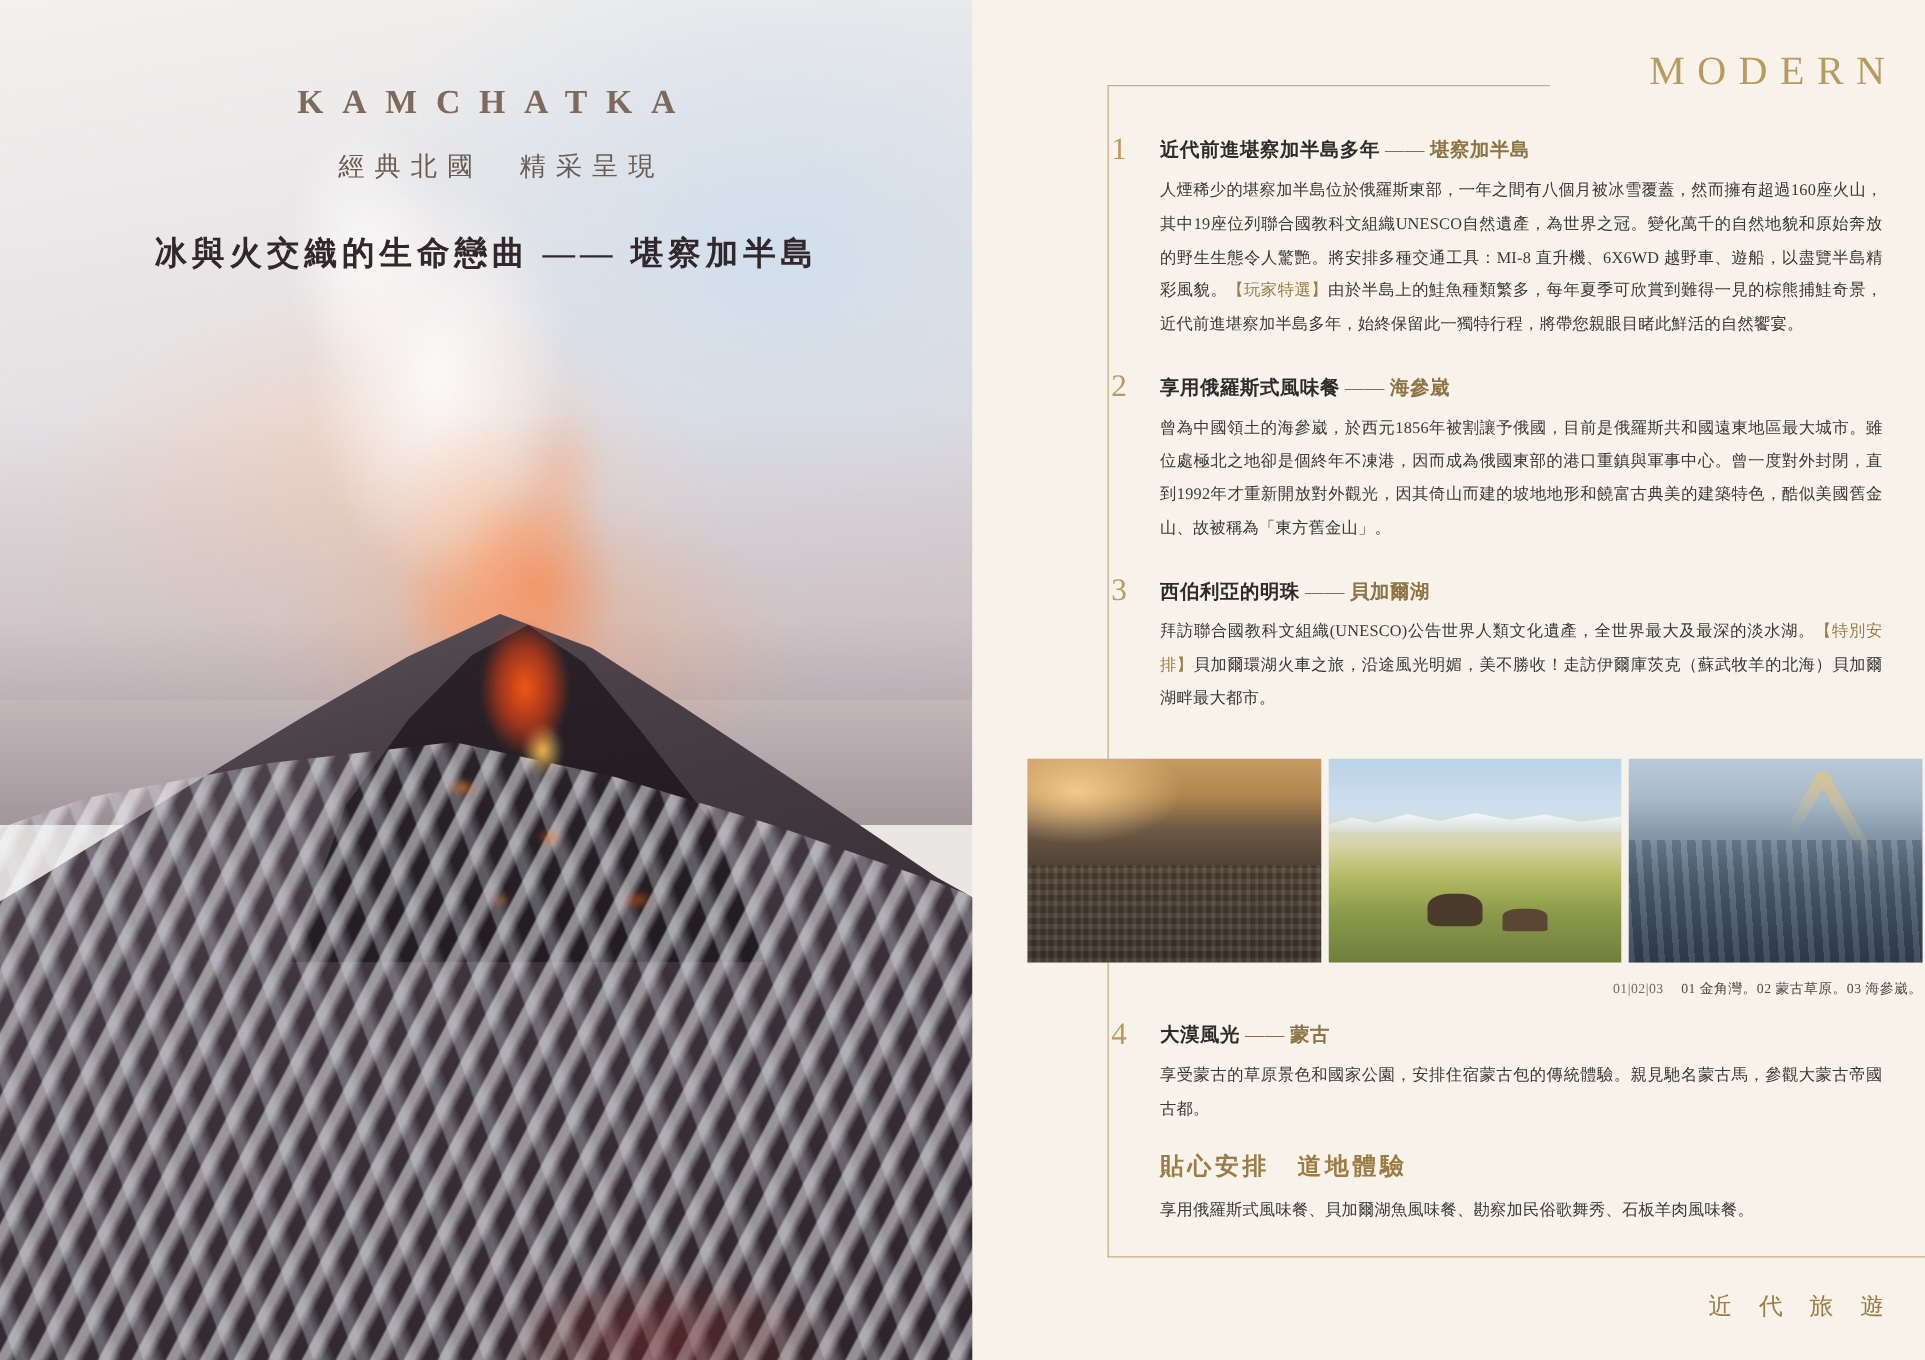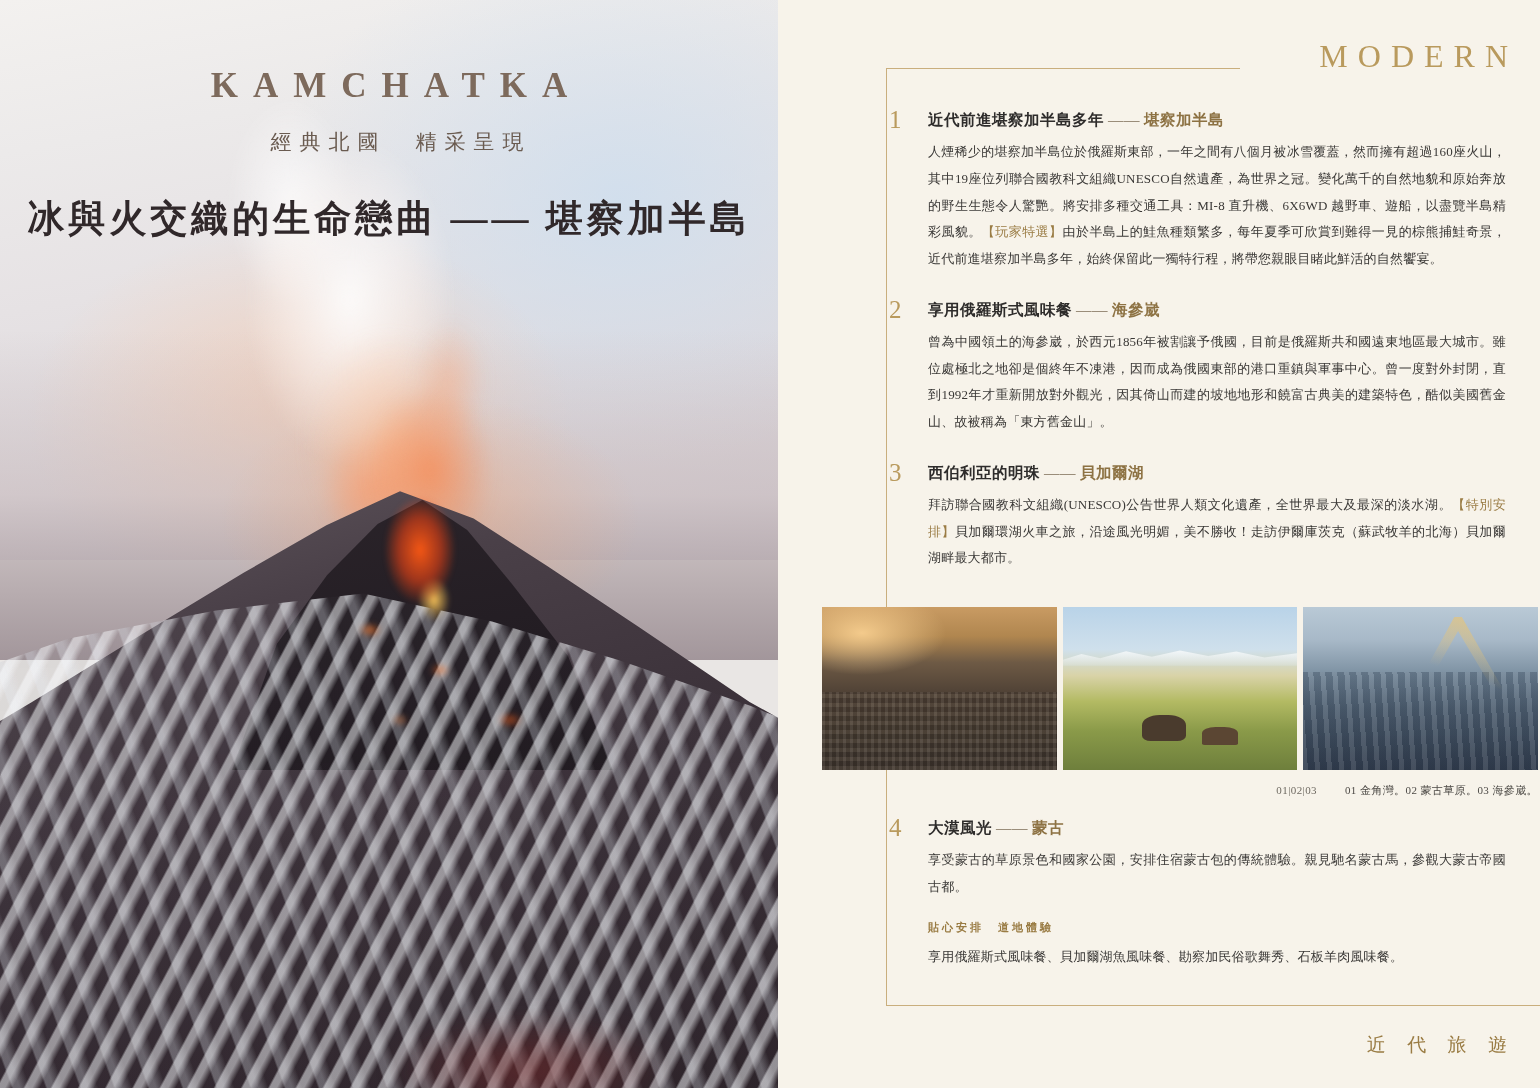--- a/index.html
+++ b/index.html
@@ -128,38 +128,38 @@
   }
   .left-text {
     position: absolute;
     left: 0; top: 66px;
     width: 778px;
     text-align: center;
     color: #5e5148;
   }
   .kam-title {
     font-family: "Liberation Serif", serif;
-    font-size: 35px;
+    font-size: 27px;
     letter-spacing: 15px;
     color: #7d6a5c;
     margin: 0 0 22px 0;
     padding-left: 15px;
   }
   .kam-sub {
     font-family: "Liberation Serif", serif;
     font-size: 21px;
     letter-spacing: 8px;
     color: #6a5b50;
     margin: 0 0 38px 0;
     padding-left: 24px;
   }
   .kam-main {
     font-family: "Liberation Serif", serif;
     font-weight: bold;
-    font-size: 37px;
+    font-size: 26px;
     letter-spacing: 4px;
     color: #30282a;
     margin: 0;
   }
 
   
   .right {
     position: relative;
     width: 762px;
     height: 1088px;
@@ -309,38 +309,38 @@
     top: 783px;
     width: 716px;
     text-align: right;
     font-family: "Liberation Serif", serif;
     font-size: 11px;
     color: #4d4a46;
     letter-spacing: 0.4px;
   }
   .photo-caption .idx {
     color: #6f6a62;
-    margin-right: 28px;
+    margin-right: 14px;
   }
   .item4 {
     position: absolute;
     left: 150px;
     top: 818px;
     width: 578px;
   }
   .special {
     position: absolute;
     left: 150px;
     top: 920px;
     width: 578px;
   }
   .special-title {
     font-family: "Liberation Serif", serif;
     font-weight: bold;
-    font-size: 11px;
+    font-size: 19px;
     color: #9a7c44;
     letter-spacing: 3px;
     margin: 0 0 9px 0;
   }
   .footer {
     position: absolute;
     right: 28px;
     bottom: 30px;
     font-family: Liberation Mono, monospace;
     font-size: 19px;

